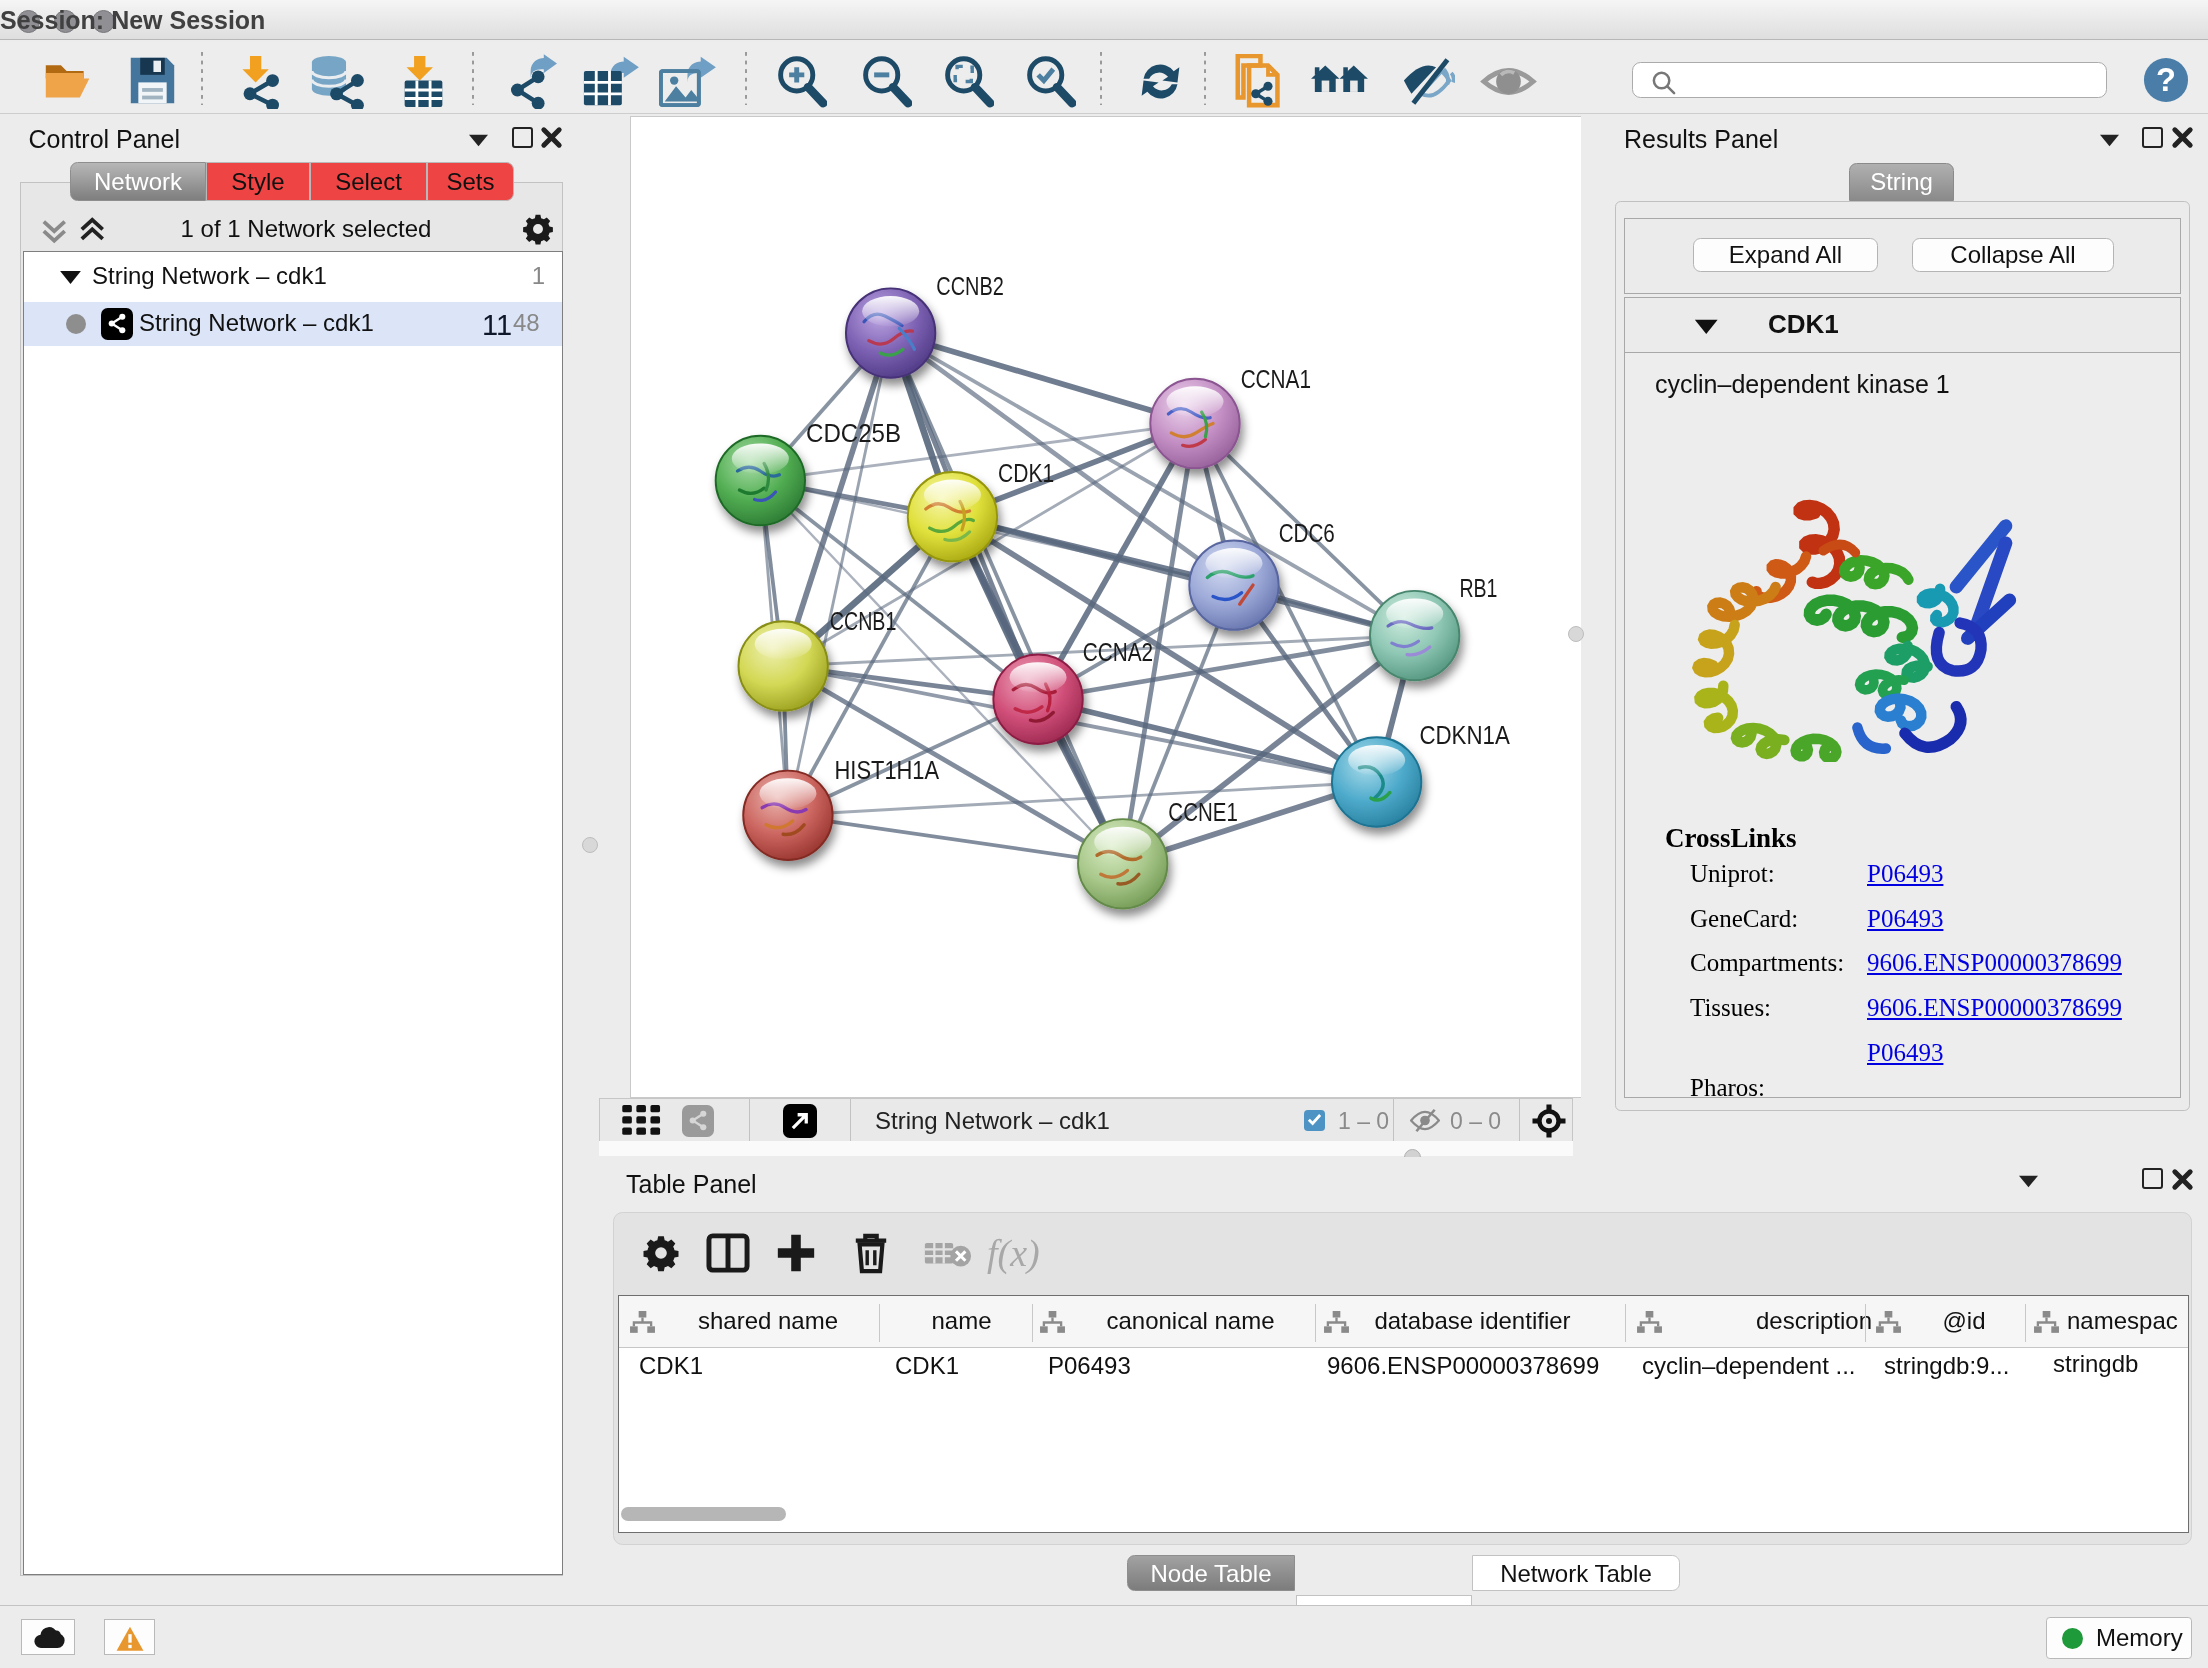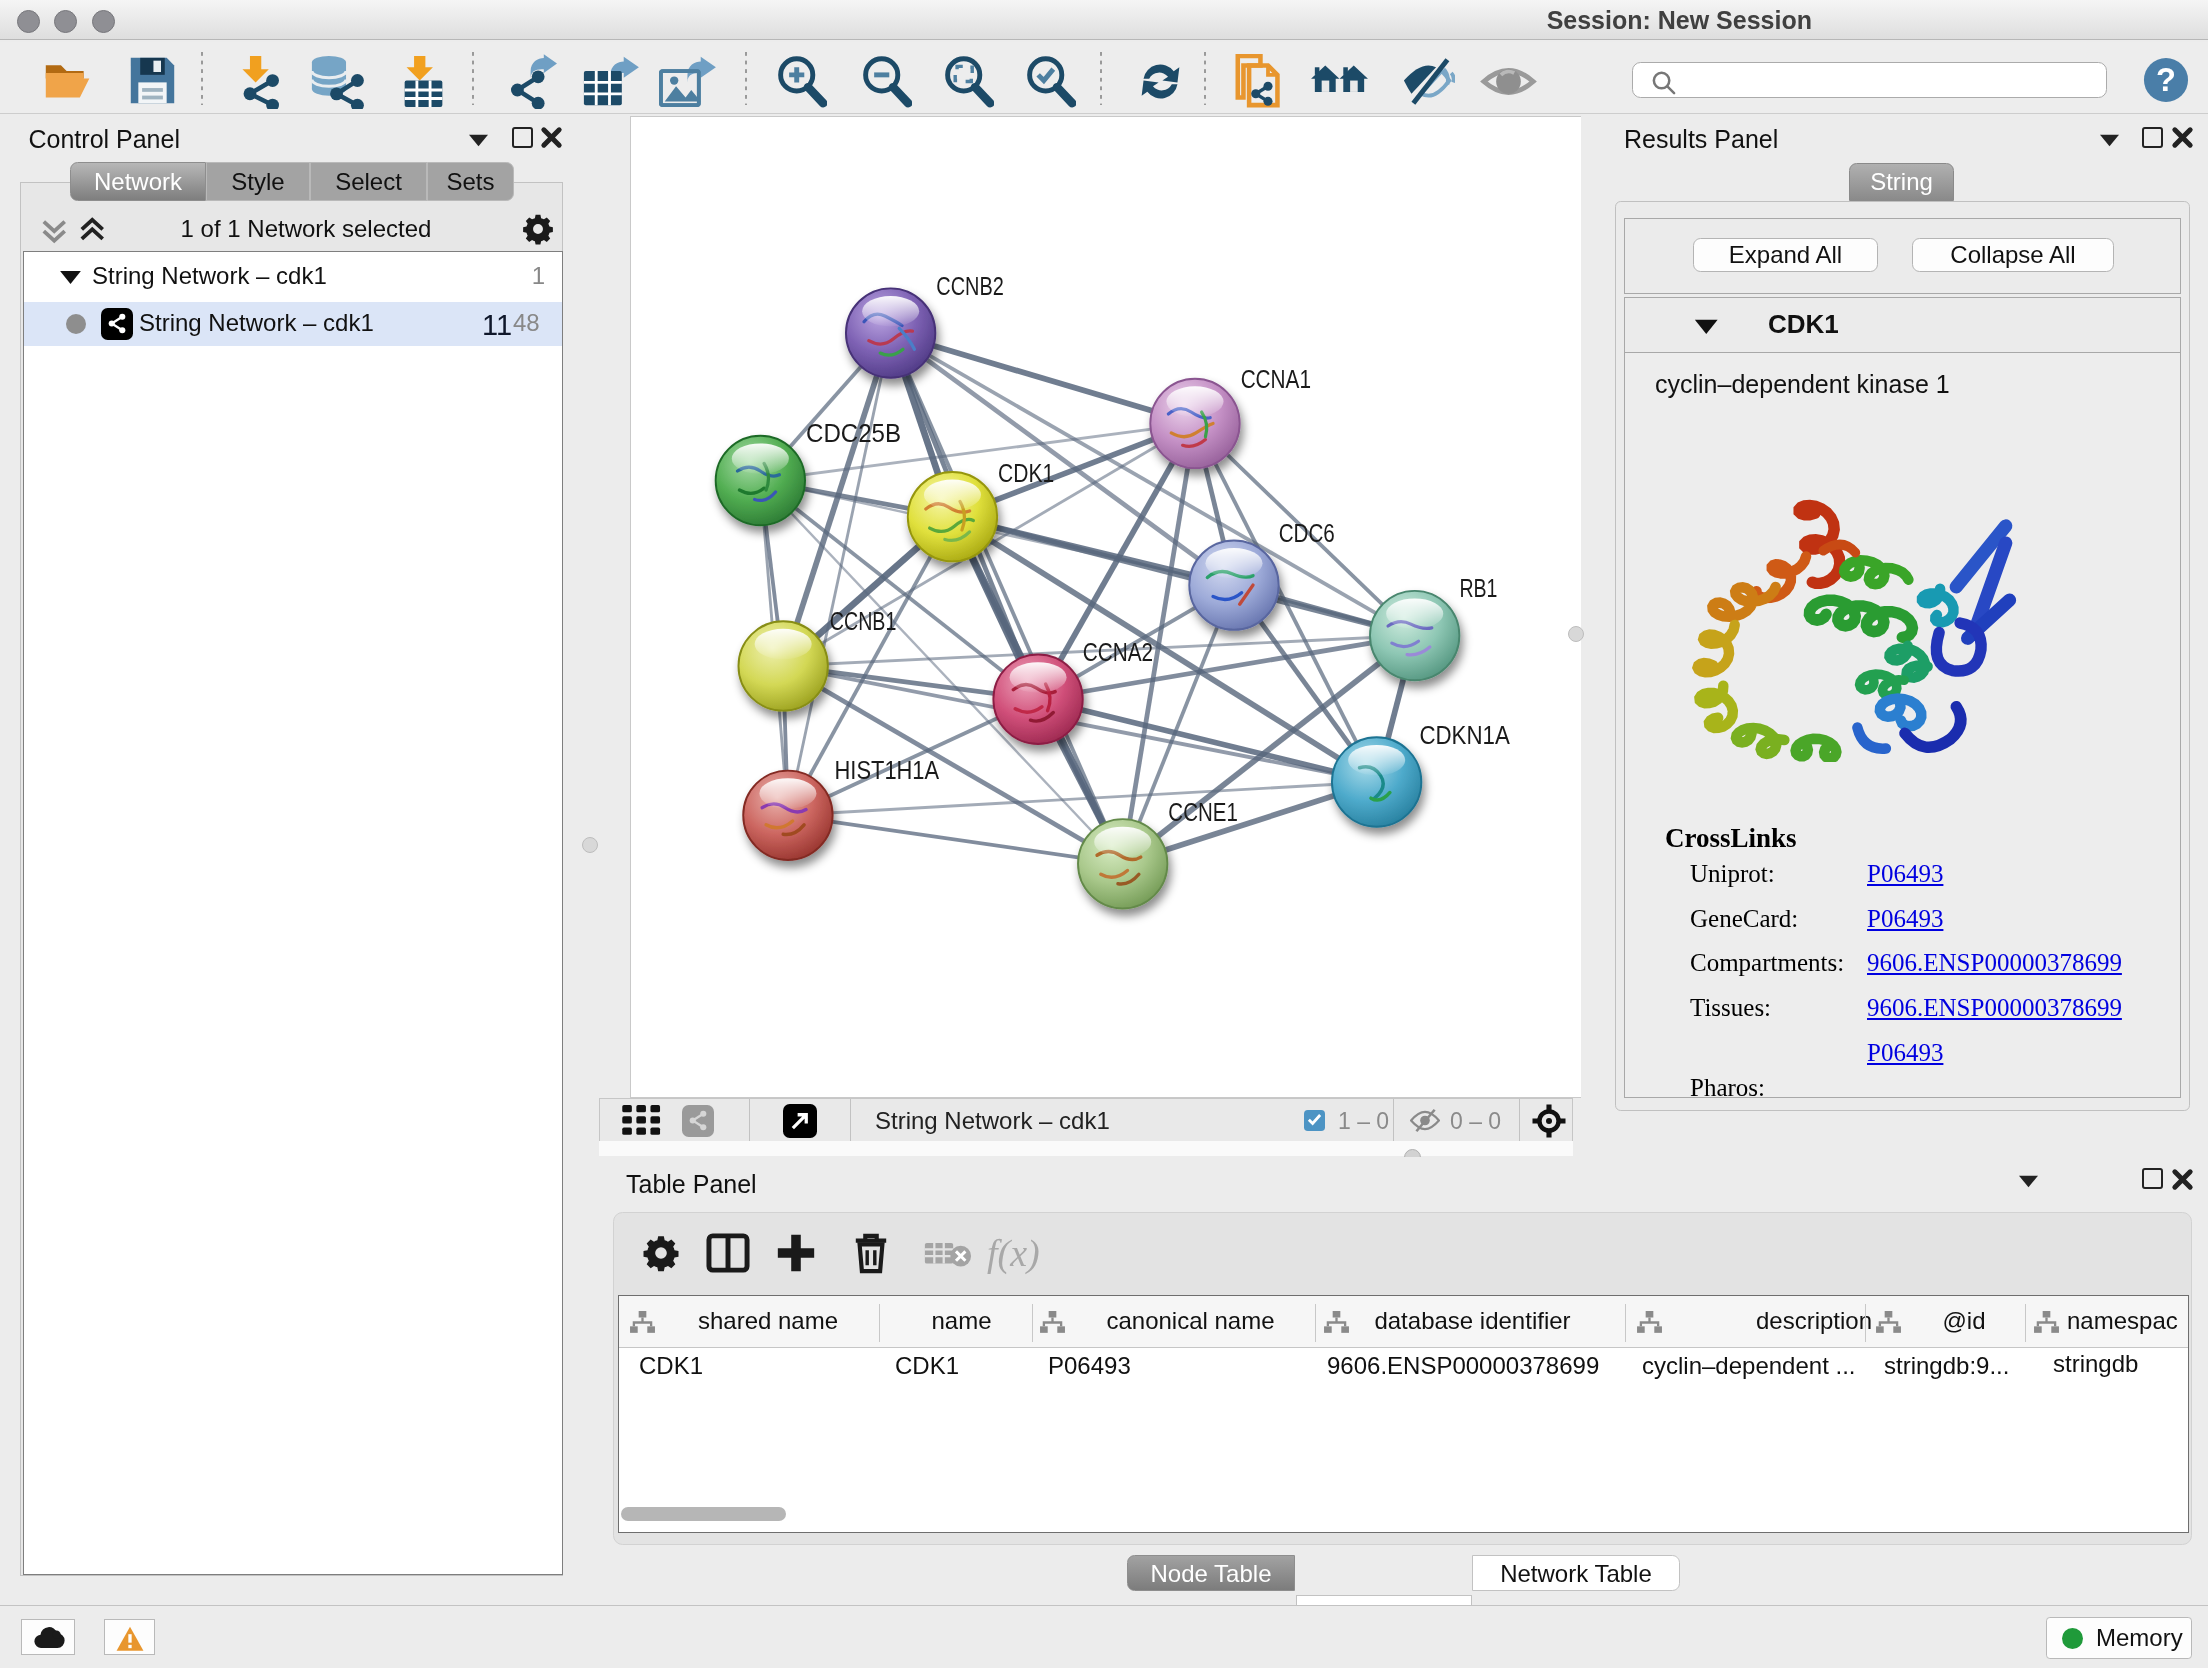--- a/index.html
+++ b/index.html
@@ -5,37 +5,37 @@
 * { margin:0; padding:0; box-sizing:border-box; }
 html,body { width:2208px; height:1668px; overflow:hidden; }
 body { font-family:"Liberation Sans", sans-serif; background:#ececec; position:relative; }
 #win { position:absolute; left:0; top:0; width:2208px; height:1668px; }
 
 
 #titlebar { position:absolute; left:0; top:0; width:2208px; height:40px;
   background:linear-gradient(#f5f5f5,#dedede); border-bottom:1.9px solid #b7b7b7; }
 .tl { position:absolute; top:9.5px; width:23px; height:23px; border-radius:50%;
   background:#8f8f94; border:1px solid #77777c; }
-#title { position:absolute; top:5.7px; left:0; width:1812px; text-align:right;
+#title { position:absolute; top:5.7px; left:0; width:1812px; text-align:left;
   font-size:25px; color:#404040; font-weight:bold; }
 
 
 #toolbar { position:absolute; left:0; top:42px; width:2208px; height:72px;
   background:#ededed; border-bottom:1.9px solid #cdcdcd; }
 .tsep { position:absolute; top:9.5px; height:53px; width:1.9px;
   background-image:linear-gradient(#9a9a9a 40%, rgba(0,0,0,0) 0%);
   background-size:1.9px 8.6px; background-repeat:repeat-y; }
 .ticon { position:absolute; top:12.4px; }
 #searchbox { position:absolute; left:1632px; top:20px; width:475px; height:36px;
   background:#fff; border:1.9px solid #ababab; border-radius:8.6px; }
 
 
 #controlpanel { position:absolute; left:0px; top:114px; width:580px; height:1489px; background:#ececec; }
 
-.tab { position:absolute; top:48px; height:39px; border:1px solid #b9b9b9; background:#a3a3a3;
+.tab { position:absolute; top:48px; height:39px; border:1px solid #b9b9b9; background:#ef4444;
   font-size:24px; color:#111; text-align:center; }
 .tabsel { background:linear-gradient(#b7b7b7,#7e7e7e); color:#fff; border-color:#8e8e8e; }
 
 #netlist { position:absolute; left:23px; top:137px; width:540px; height:1324px;
   background:#fff; border:1.9px solid #7e7e7e; }
 
 #netview { position:absolute; left:599px; top:116px; width:974px; height:982px; background:#fff;
   border:1px solid #c9c9c9;margin-left:31px; }
 #netbar { position:absolute; left:599px; top:1098px; width:974px; height:44px;
   background:#e9e9e9; border:1px solid #c6c6c6; }

